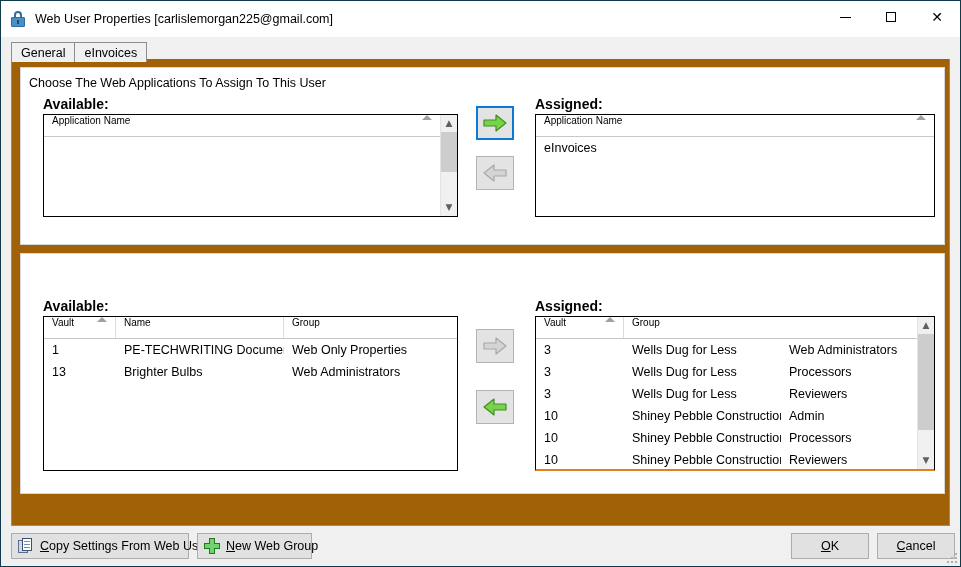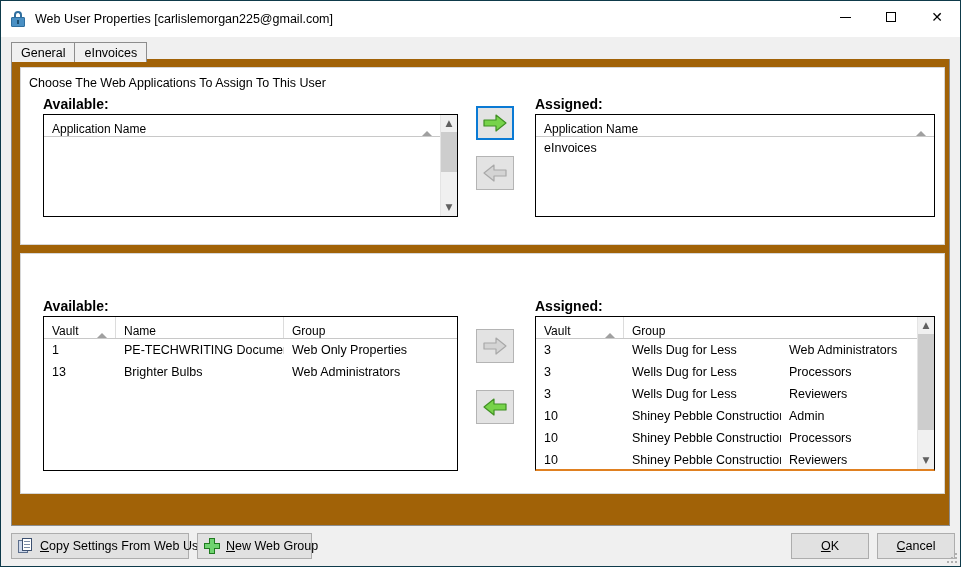--- a/index.html
+++ b/index.html
@@ -64,21 +64,21 @@
   .grid{
     position:absolute;background:#ffffff;border:1px solid #000;box-sizing:border-box;
     overflow:hidden;
   }
   .grid.bottom-accent{border-bottom:2px solid #e08020;}
   .grid-header{
     height:22px;display:flex;background:#ffffff;border-bottom:1px solid #c8c8c8;
     box-sizing:border-box;position:relative;
   }
   .gh-cell{
-    display:flex;align-items:flex-end;height:100%;padding-left:8px;font-size:12px;
+    display:flex;align-items:flex-start;height:100%;padding-left:8px;font-size:10px;
     box-sizing:border-box;position:relative;border-right:1px solid #dcdcdc;white-space:nowrap;
   }
   .gh-cell.last{border-right:none;flex:1;}
   .sort-asc{
     width:0;height:0;border-left:5px solid transparent;border-right:5px solid transparent;
     border-bottom:5px solid #a0a0a0;margin-left:auto;margin-right:8px;
   }
   .grid-body{position:absolute;left:0;right:0;top:22px;bottom:0;overflow:hidden;}
   .grow{height:22px;display:flex;align-items:center;font-size:12.5px;box-sizing:border-box;}
   .gcell{padding-left:8px;box-sizing:border-box;white-space:nowrap;overflow:hidden;}

